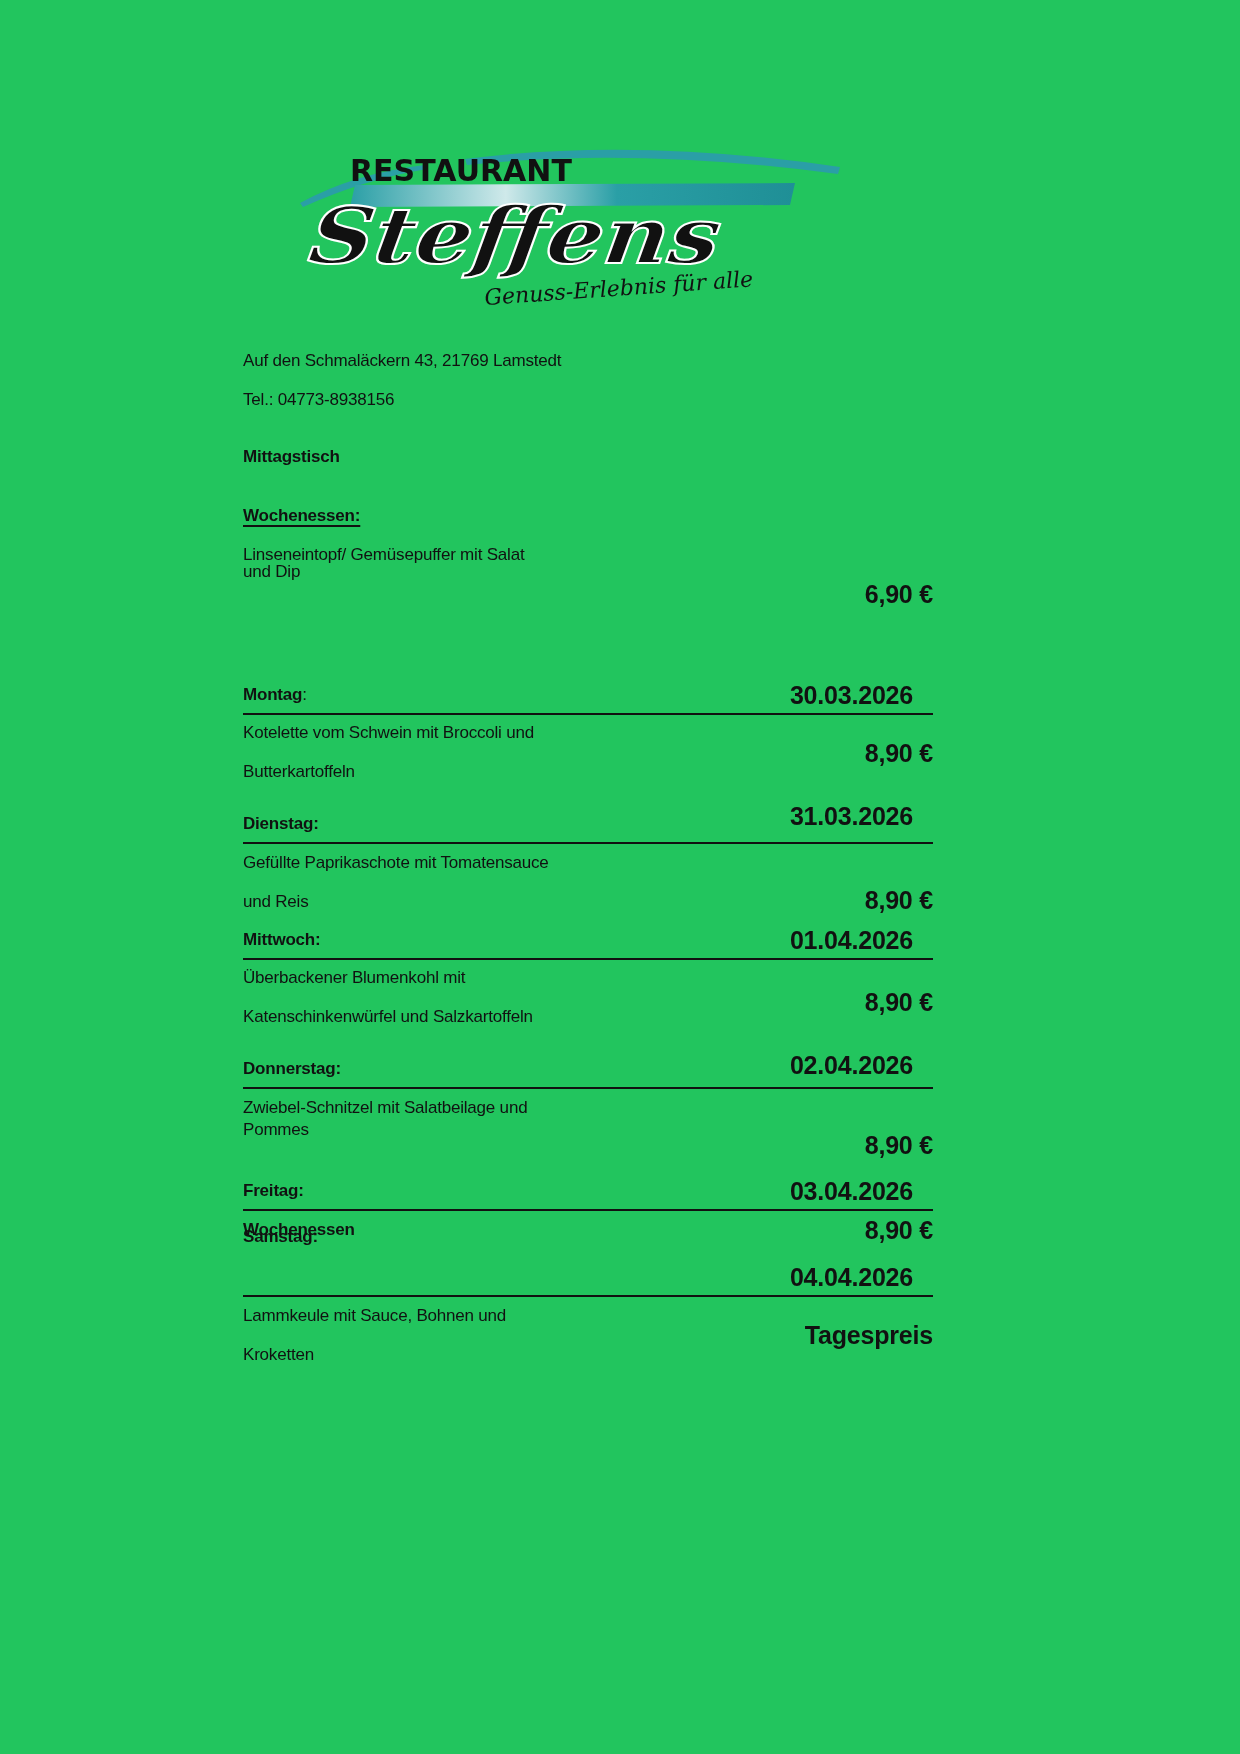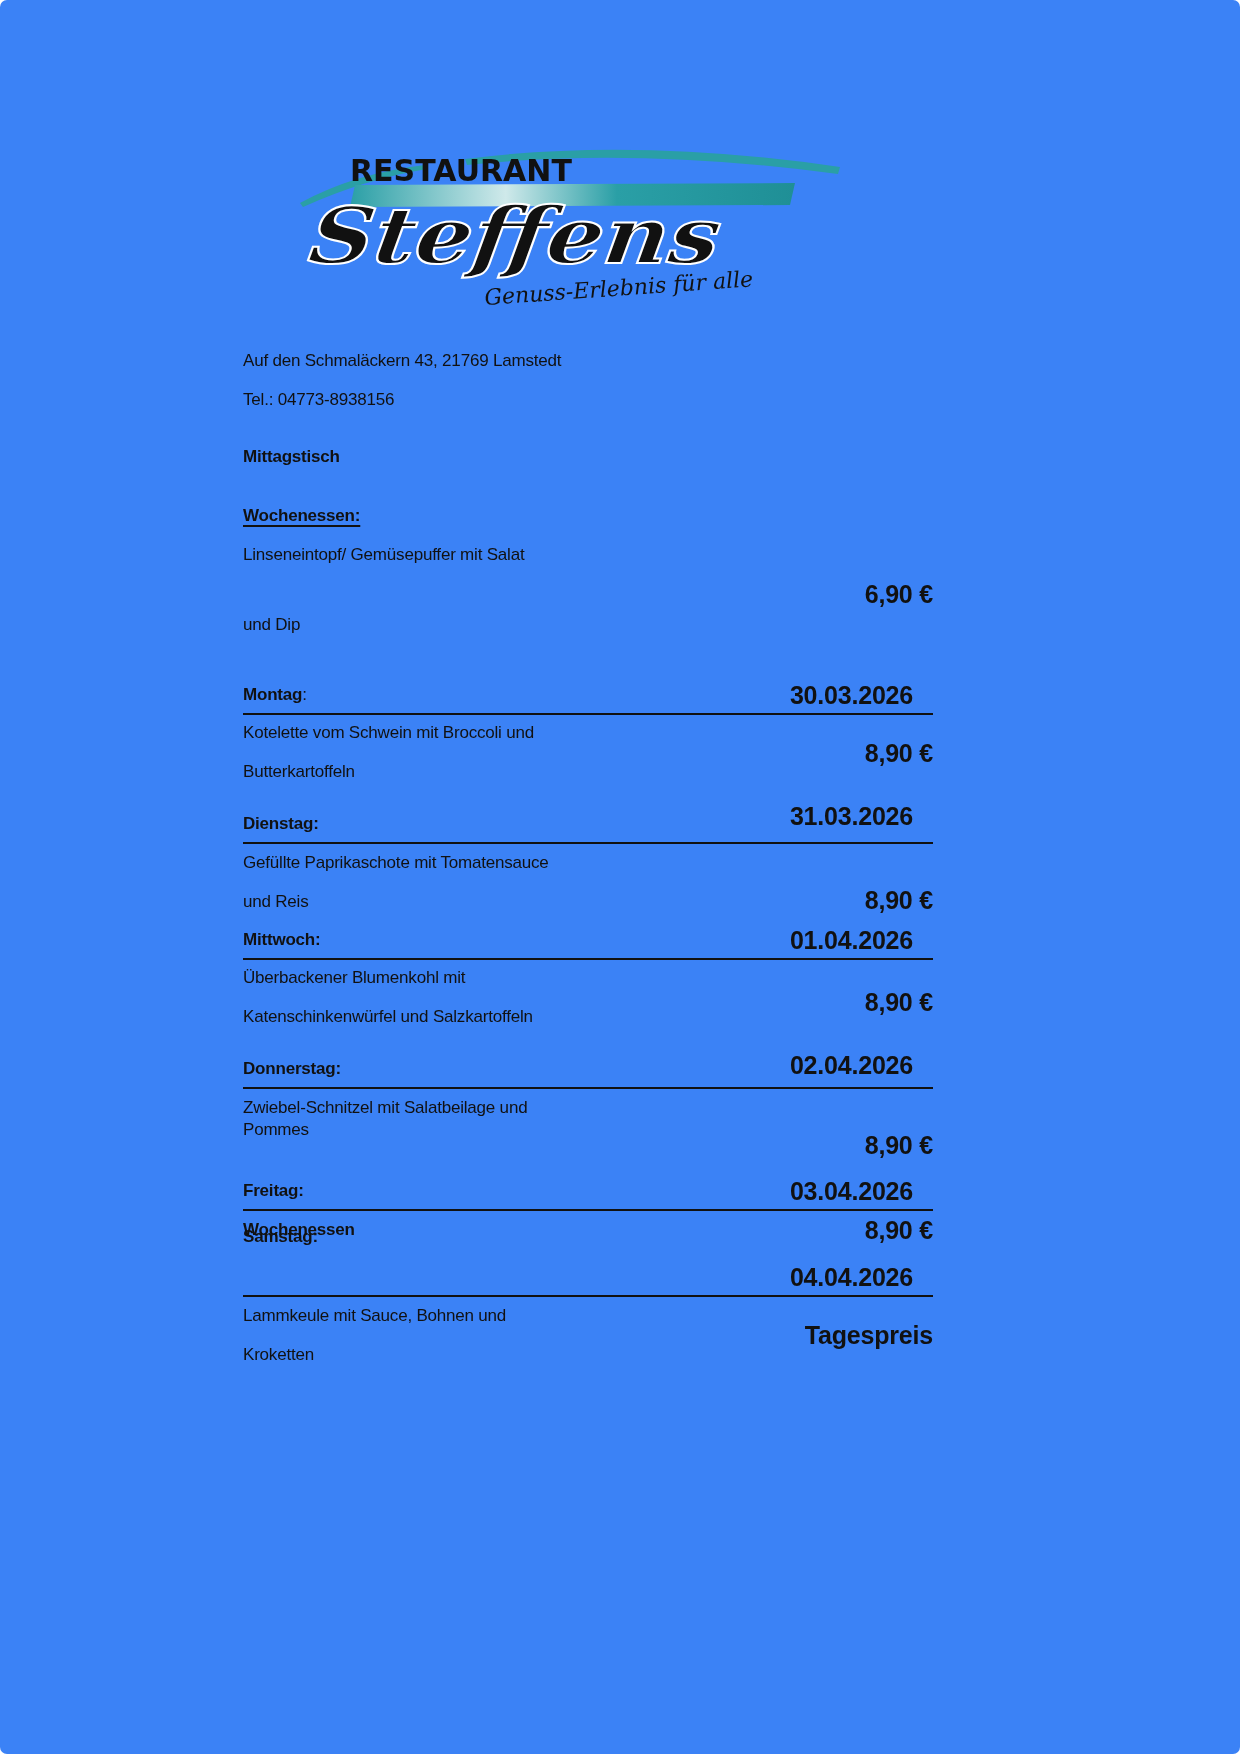--- a/index.html
+++ b/index.html
@@ -1,18 +1,18 @@
 <!DOCTYPE html>
 <html><head>
   <meta charset="utf-8">
   <style>
     html, body { margin: 0; padding: 0; background: #ffffff; }
     body { width: 1240px; height: 1754px; position: relative; overflow: hidden;
            font-family: "Liberation Sans", "DejaVu Sans", sans-serif; color: #111; }
-    .page { position: absolute; left: 0; top: 0; width: 1240px; height: 1754px; background: #3b82f6; border-radius: 7px; }
+    .page { position: absolute; left: 0; top: 0; width: 1240px; height: 1754px; background: #22c55e; }
 
     
     .logo { position: absolute; left: 295px; top: 145px; width: 560px; height: 200px; }
     .logo svg { width: 100%; height: 100%; display: block; }
 
     .content { position: absolute; left: 243px; top: 0; width: 690px; }
     .line { position: absolute; left: 0; font-size: 17px; line-height: 30px; white-space: nowrap; letter-spacing: -0.2px; }
     .bold { font-weight: bold; }
     .right { position: absolute; right: 0; font-size: 25px; line-height: 30px; font-weight: bold; text-align: right; white-space: nowrap; letter-spacing: -0.2px; }
     .date { right: 20px; }
@@ -47,21 +47,21 @@
   </div>
 
   <div class="content">
     <div class="line" style="top:346px;">Auf den Schmaläckern 43, 21769 Lamstedt</div>
     <div class="line" style="top:385px;">Tel.: 04773-8938156</div>
 
     <div class="line bold" style="top:442px;">Mittagstisch</div>
 
     <div class="line bold underline" style="top:501px;">Wochenessen:</div>
     <div class="line" style="top:540px;">Linseneintopf/ Gemüsepuffer mit Salat</div>
-    <div class="line" style="top:610px;text-align:center;">und Dip</div>
+    <div class="line" style="top:557px;text-align:center;">und Dip</div>
     <div class="right" style="top:579px;">6,90 €</div>
 
     <div class="line bold" style="top:680px;"><span>Montag</span><span class="colon-normal">:</span></div>
     <div class="right date" style="top:680px;">30.03.2026</div>
     <div class="rule" style="top:713px;"></div>
     <div class="line" style="top:718px;">Kotelette vom Schwein mit Broccoli   und</div>
     <div class="line" style="top:757px;">Butterkartoffeln</div>
     <div class="right" style="top:738px;">8,90 €</div>
 
     <div class="line bold" style="top:809px;">Dienstag:</div>

